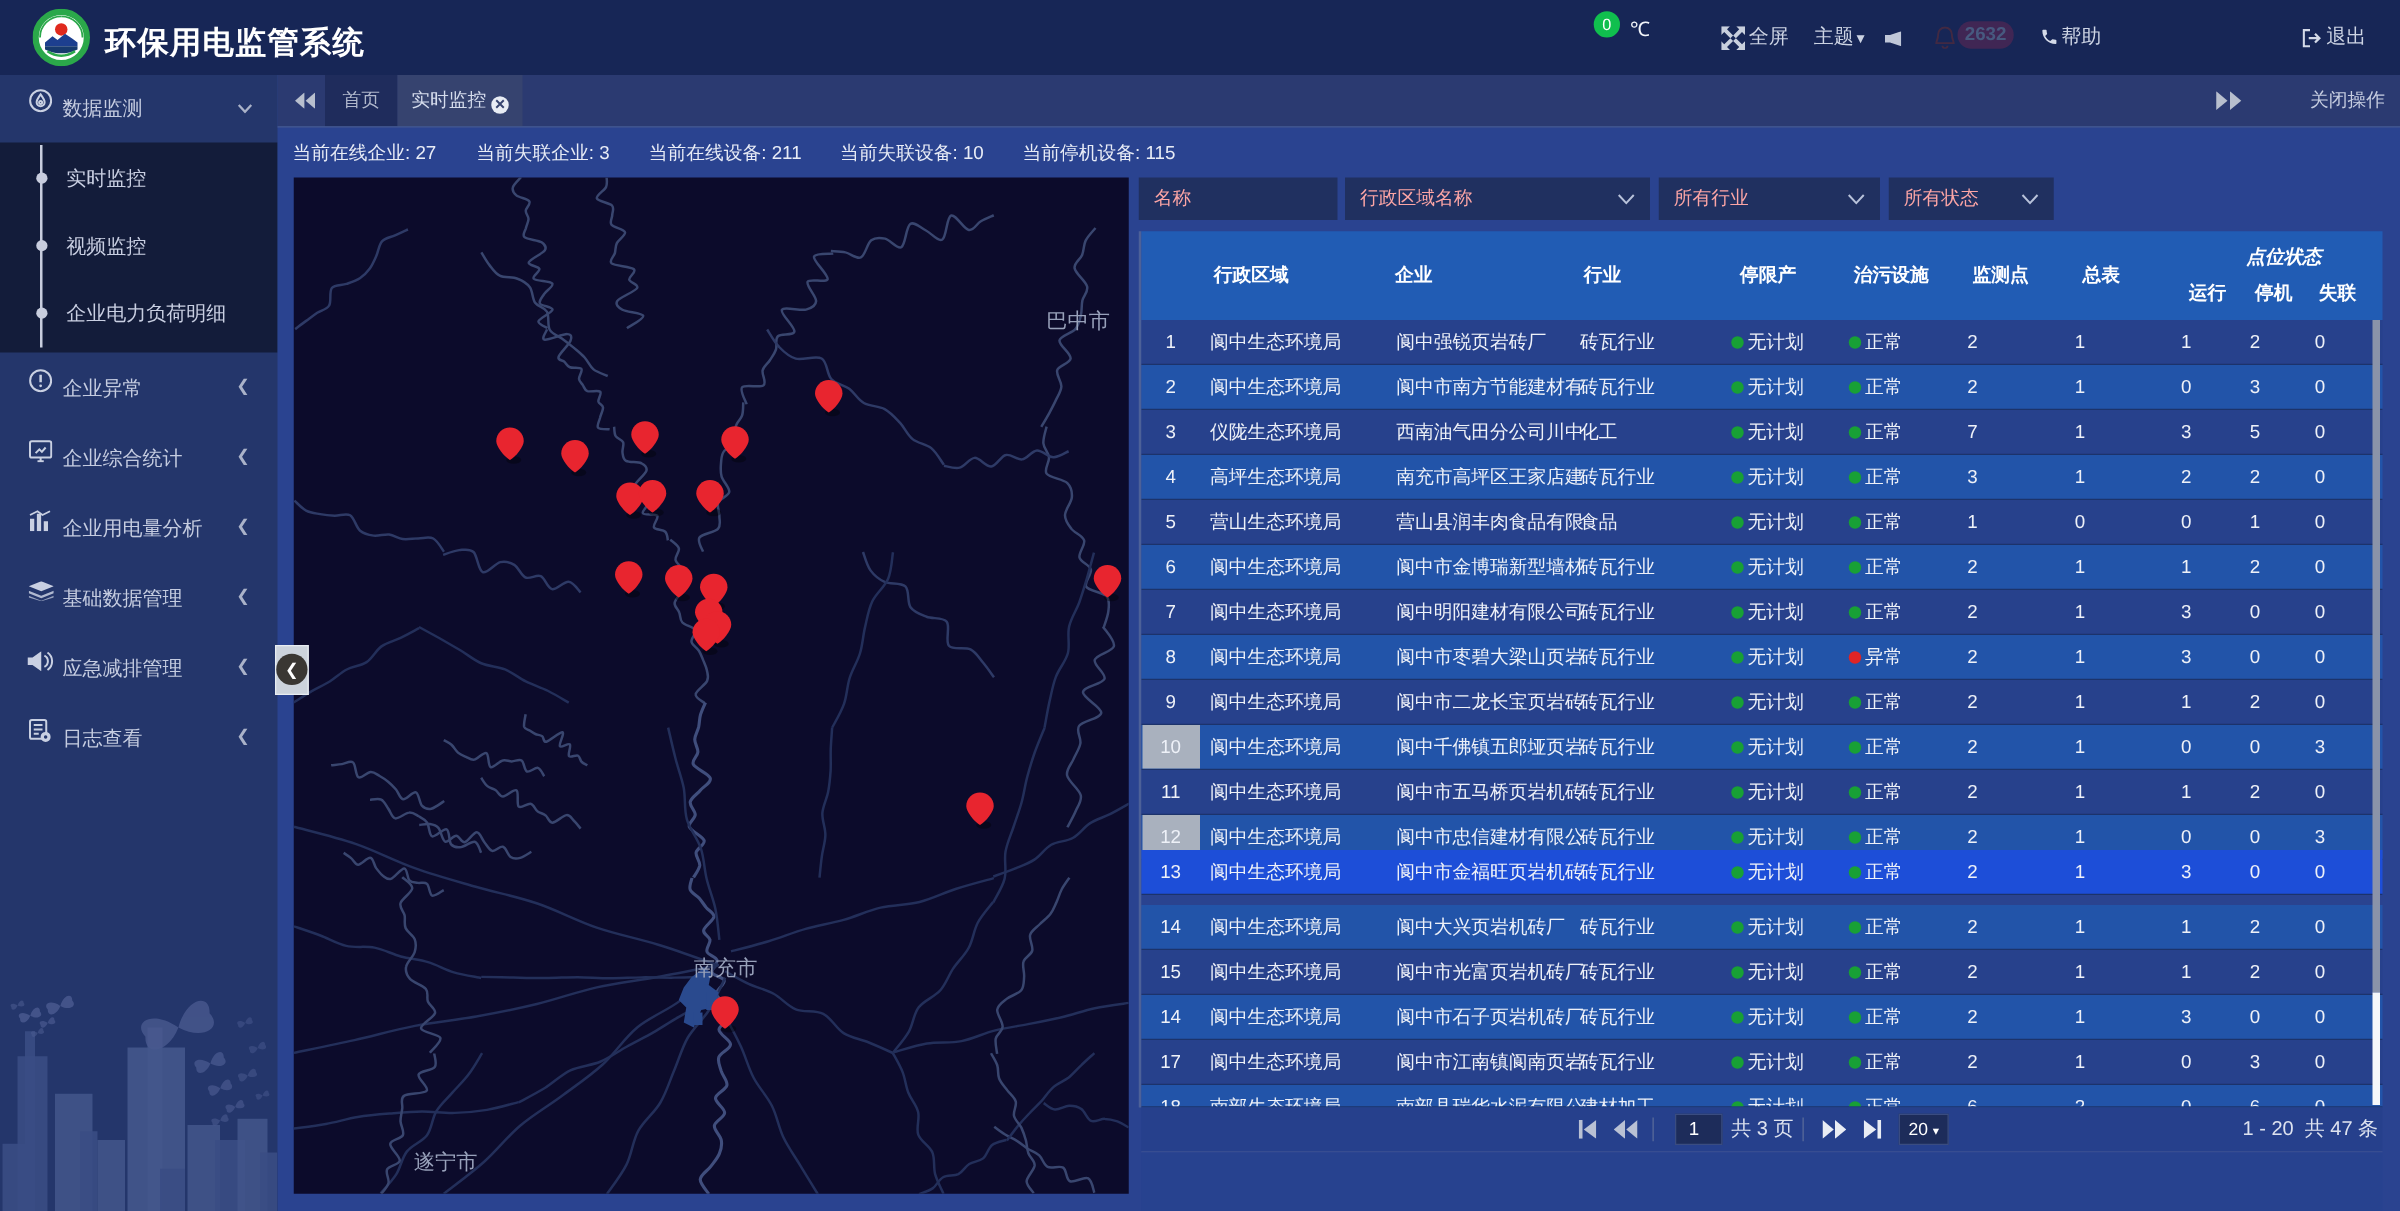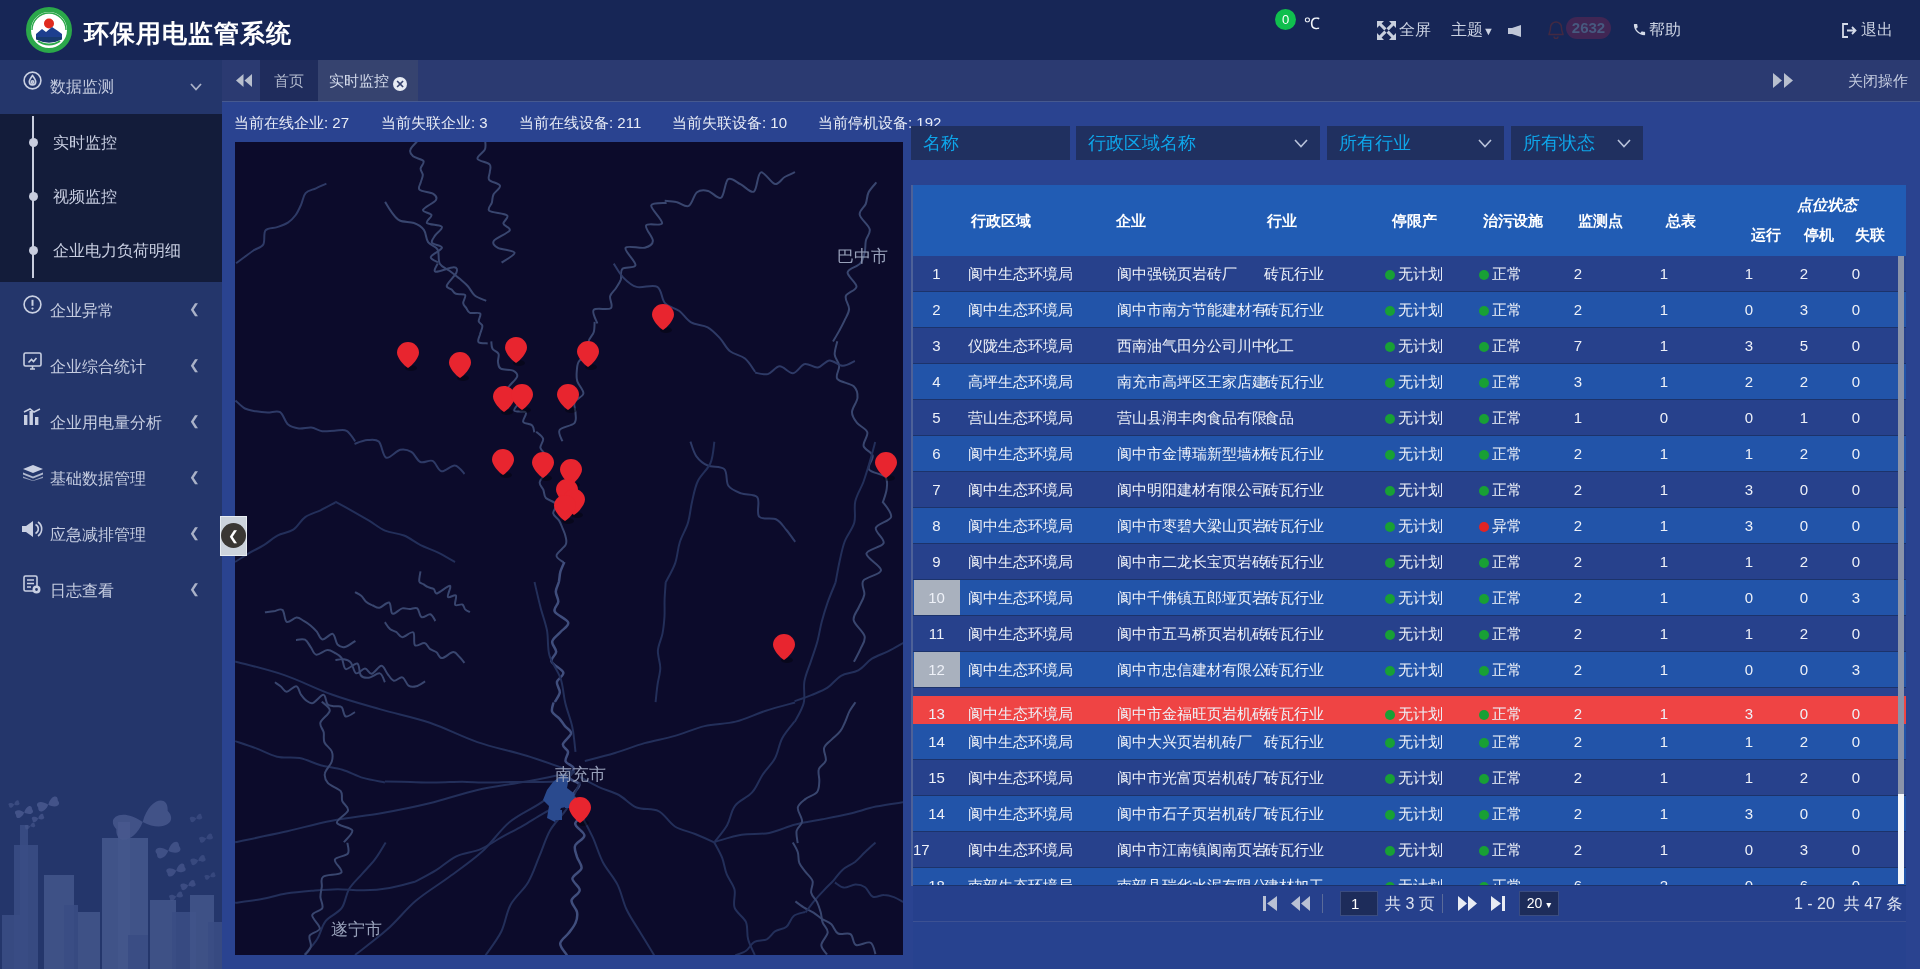--- a/index.html
+++ b/index.html
@@ -9,21 +9,21 @@
 #sidebar{position:absolute;left:0;top:60px;width:222px;height:909px;background:#24366b;overflow:hidden}
 .mrow{position:absolute;left:0;width:222px;height:56px;color:#c5cce0;font-size:16px}
 .mrow .txt{position:absolute;left:50px;top:17px;white-space:nowrap}
 .mrow .chev{position:absolute;right:22px;top:17px;color:#aab2c8;font-size:13px}
 #submenu{position:absolute;left:0;top:54px;width:222px;height:168px;background:#131c3a}
 .subitem{position:absolute;left:53px;color:#c9cfe2;font-size:16px;white-space:nowrap}
 #tabbar{position:absolute;left:222px;top:60px;width:1698px;height:41px;background:#2b3a71}
 .tab{position:absolute;top:0;height:41px;line-height:41px;font-size:15px;text-align:center}
 #content-line{position:absolute;left:222px;top:101px;width:1698px;height:1px;background:#46598f}
 .stats{position:absolute;top:112px;height:22px;line-height:22px;color:#e8ecf6;font-size:15px;white-space:nowrap}
-.flt{position:absolute;top:126px;height:34px;background:#203060;color:#0ea5e9;font-size:18px;line-height:34px}
+.flt{position:absolute;top:142px;height:34px;background:#203060;color:#fca5a5;font-size:15px;line-height:34px}
 .flt .lab{margin-left:12px}
 #thead{position:absolute;left:913px;top:185px;width:993px;height:71px;background:#215cb4;color:#fff;font-size:15px;font-weight:bold}
 .th{position:absolute;top:0;height:71px;line-height:71px;white-space:nowrap}
 .th2{position:absolute;top:43px;height:14px;line-height:14px;white-space:nowrap}
 .trow{position:absolute;left:913px;width:993px;height:36px;font-size:15px;color:#eef1f8}
 .c{position:absolute;top:0;height:36px;line-height:35px;white-space:nowrap}
 .dot{display:inline-block;width:10px;height:10px;border-radius:50%;margin-right:3px;vertical-align:-1px}
 #pag{position:absolute;left:913px;top:886px;width:993px;height:35px;background:#26408c;color:#ccd3e6;font-size:15px}
 .pgi{position:absolute;top:0;height:35px;line-height:35px;white-space:nowrap}
 </style></head><body>
@@ -230,21 +230,21 @@
       <path d="M12 0 L12 15 L21 7.5 Z"></path>
       <path d="M1 0 L1 15 L10 7.5 Z"></path>
     </svg>
 <div class="abs" style="left:1626px;top:0;height:41px;line-height:41px;color:#c6cde0;font-size:15px">关闭操作</div>
 </div>
 <div id="content-line"></div>
 <div class="stats" style="left:234px">当前在线企业: 27</div>
 <div class="stats" style="left:381px">当前失联企业: 3</div>
 <div class="stats" style="left:519px">当前在线设备: 211</div>
 <div class="stats" style="left:672px">当前失联设备: 10</div>
-<div class="stats" style="left:818px">当前停机设备: 192</div>
+<div class="stats" style="left:818px">当前停机设备: 115</div>
 <svg id="map" width="668" height="813" viewBox="0 0 668 813" style="position:absolute;left:235px;top:142px;background:#0c0b2b">
     <g fill="none" stroke="#39466f" stroke-width="2">
       <path d="M181.9 -0.4 C180.8 1.0 175.9 5.5 175.3 7.9 C174.6 10.4 175.9 12.4 178.1 14.3 C180.3 16.2 187.2 17.0 188.5 19.1 C189.7 21.2 185.7 24.3 185.6 26.6 C185.5 29.0 187.8 30.8 187.8 33.1 C187.8 35.5 186.2 38.1 185.7 40.6 C185.1 43.0 182.5 45.8 184.6 47.7 C186.7 49.6 195.6 50.1 198.3 51.8 C201.0 53.6 202.5 55.6 200.8 58.3 C199.1 60.9 188.7 65.4 188.0 67.9 C187.2 70.4 195.8 70.9 196.5 73.1 C197.1 75.3 190.3 79.0 192.0 81.0 C193.8 82.9 205.4 82.8 206.8 84.8 C208.2 86.9 202.1 90.5 200.4 93.1 C198.8 95.8 195.8 98.7 196.9 100.8 C198.0 102.9 207.2 103.3 207.0 105.7 C206.8 108.0 196.5 112.5 195.8 115.0 C195.1 117.4 201.7 119.5 202.9 120.4"></path>
       <path d="M202.7 121.5 C202.3 122.8 197.8 129.1 200.5 129.7 C203.2 130.4 215.3 125.2 218.8 125.3 C222.3 125.4 222.6 127.6 221.4 130.6 C220.3 133.6 212.6 140.7 211.8 143.6 C211.0 146.4 215.1 146.1 216.6 147.5 C218.1 148.9 218.6 150.9 220.9 151.8 C223.1 152.7 228.9 151.4 230.1 153.0 C231.4 154.5 228.0 158.9 228.2 161.1 C228.4 163.3 230.2 164.5 231.3 166.1 C232.4 167.8 232.6 170.0 234.9 170.9 C237.2 171.7 243.7 170.0 245.2 171.4 C246.6 172.8 243.3 177.2 243.7 179.3 C244.1 181.3 247.2 181.7 247.4 183.9 C247.6 186.1 245.6 189.6 245.0 192.4 C244.3 195.1 242.2 198.7 243.5 200.2 C244.8 201.8 251.2 201.2 252.7 201.4"></path>
       <path d="M256.3 199.4 C256.5 200.6 256.3 204.7 257.5 206.8 C258.7 208.9 262.6 209.6 263.5 211.8 C264.4 214.0 262.6 217.6 263.0 220.1 C263.4 222.6 263.3 225.3 265.8 226.7 C268.3 228.1 275.4 227.3 278.1 228.6 C280.8 230.0 283.1 231.5 282.1 234.7 C281.1 237.8 271.7 245.2 272.1 247.7 C272.5 250.2 281.9 248.2 284.6 249.5 C287.3 250.8 289.1 252.6 288.2 255.7 C287.3 258.8 278.7 265.8 279.2 268.3 C279.6 270.7 289.3 268.5 290.8 270.5 C292.3 272.4 287.1 277.7 288.2 279.9 C289.2 282.0 295.3 281.6 297.2 283.4 C299.0 285.1 299.0 289.2 299.3 290.3"></path>
       <path d="M301.2 289.7 C302.4 290.9 307.4 294.0 308.1 296.7 C308.8 299.4 304.9 303.1 305.4 305.9 C305.9 308.6 309.5 310.6 311.0 313.1 C312.5 315.6 314.3 318.1 314.3 320.9 C314.2 323.8 312.5 327.1 310.9 330.3 C309.3 333.5 305.1 337.3 304.7 340.3 C304.3 343.2 307.4 345.3 308.4 348.0 C309.5 350.6 308.7 353.6 310.9 356.0 C313.0 358.3 320.0 359.6 321.2 362.1 C322.4 364.7 317.7 368.6 318.2 371.4 C318.7 374.1 322.5 376.1 324.1 378.6 C325.7 381.1 326.5 383.7 327.6 386.3 C328.7 388.9 330.0 391.5 330.5 394.2 C331.0 396.9 332.2 399.5 330.7 402.7 C329.2 405.9 321.8 410.5 321.5 413.4 C321.1 416.4 327.3 419.2 328.5 420.4"></path>
     </g>
     <g fill="none" stroke="#404e7d" stroke-width="2.5">
       <path d="M329.4 420.0 C328.7 421.6 326.4 426.4 325.4 429.7 C324.5 433.0 324.6 436.4 323.9 439.7 C323.1 443.0 320.9 446.2 320.8 449.5 C320.7 452.8 323.5 456.4 323.3 459.7 C323.1 463.1 318.0 466.1 319.7 469.5 C321.3 473.0 332.3 477.1 333.2 480.5 C334.2 484.0 328.2 486.9 325.5 490.0 C322.9 493.2 317.9 496.2 317.2 499.5 C316.5 502.8 321.3 506.5 321.2 509.8 C321.1 513.2 315.3 516.1 316.5 519.5 C317.6 523.0 327.4 527.0 328.3 530.4 C329.2 533.9 322.5 536.7 321.9 540.0 C321.3 543.3 325.1 547.0 324.8 550.3 C324.4 553.6 320.6 558.4 319.8 560.0"></path>
       <path d="M318.6 560.3 C318.4 561.9 316.1 566.9 317.1 569.6 C318.0 572.3 322.3 574.2 324.4 576.6 C326.5 579.0 328.0 581.6 330.0 584.1 C331.9 586.5 336.4 588.4 336.1 591.4 C335.7 594.4 328.4 599.2 327.9 602.3 C327.4 605.4 332.5 607.0 333.0 609.9 C333.4 612.7 329.6 616.6 330.6 619.3 C331.5 622.1 338.0 623.4 338.6 626.2 C339.3 629.0 333.6 633.3 334.6 636.0 C335.5 638.8 343.7 639.7 344.4 642.5 C345.0 645.2 338.3 649.9 338.2 652.8 C338.2 655.8 343.0 659.0 343.9 660.3"></path>
@@ -567,21 +567,21 @@
 <div class="c" style="left:204px">阆中市忠信建材有限公</div>
 <div class="c" style="left:351px">砖瓦行业</div>
 <div class="c" style="left:472px"><span class="dot" style="background:#18a035"></span>无计划</div>
 <div class="c" style="left:566px"><span class="dot" style="background:#18a035"></span>正常</div>
 <div class="c" style="left:655px;width:20px;text-align:center">2</div>
 <div class="c" style="left:741px;width:20px;text-align:center">1</div>
 <div class="c" style="left:826px;width:20px;text-align:center">0</div>
 <div class="c" style="left:881px;width:20px;text-align:center">0</div>
 <div class="c" style="left:933px;width:20px;text-align:center">3</div>
 </div>
-<div class="trow" style="top:696px;height:36px;background:#ef4444;border-bottom:1px solid #1c336b;overflow:hidden">
+<div class="trow" style="top:680px;height:36px;background:#1d4ed8;border-bottom:1px solid #1c336b;overflow:hidden">
 <div class="c" style="left:0;width:47px;text-align:center">13</div>
 <div class="c" style="left:55px">阆中生态环境局</div>
 <div class="c" style="left:204px">阆中市金福旺页岩机砖</div>
 <div class="c" style="left:351px">砖瓦行业</div>
 <div class="c" style="left:472px"><span class="dot" style="background:#18a035"></span>无计划</div>
 <div class="c" style="left:566px"><span class="dot" style="background:#18a035"></span>正常</div>
 <div class="c" style="left:655px;width:20px;text-align:center">2</div>
 <div class="c" style="left:741px;width:20px;text-align:center">1</div>
 <div class="c" style="left:826px;width:20px;text-align:center">3</div>
 <div class="c" style="left:881px;width:20px;text-align:center">0</div>
@@ -620,21 +620,21 @@
 <div class="c" style="left:351px">砖瓦行业</div>
 <div class="c" style="left:472px"><span class="dot" style="background:#18a035"></span>无计划</div>
 <div class="c" style="left:566px"><span class="dot" style="background:#18a035"></span>正常</div>
 <div class="c" style="left:655px;width:20px;text-align:center">2</div>
 <div class="c" style="left:741px;width:20px;text-align:center">1</div>
 <div class="c" style="left:826px;width:20px;text-align:center">3</div>
 <div class="c" style="left:881px;width:20px;text-align:center">0</div>
 <div class="c" style="left:933px;width:20px;text-align:center">0</div>
 </div>
 <div class="trow" style="top:832px;height:36px;background:#27418c;border-bottom:1px solid #1c336b;overflow:hidden">
-<div class="c" style="left:0;width:47px;text-align:left">17</div>
+<div class="c" style="left:0;width:47px;text-align:center">17</div>
 <div class="c" style="left:55px">阆中生态环境局</div>
 <div class="c" style="left:204px">阆中市江南镇阆南页岩</div>
 <div class="c" style="left:351px">砖瓦行业</div>
 <div class="c" style="left:472px"><span class="dot" style="background:#18a035"></span>无计划</div>
 <div class="c" style="left:566px"><span class="dot" style="background:#18a035"></span>正常</div>
 <div class="c" style="left:655px;width:20px;text-align:center">2</div>
 <div class="c" style="left:741px;width:20px;text-align:center">1</div>
 <div class="c" style="left:826px;width:20px;text-align:center">0</div>
 <div class="c" style="left:881px;width:20px;text-align:center">3</div>
 <div class="c" style="left:933px;width:20px;text-align:center">0</div>

